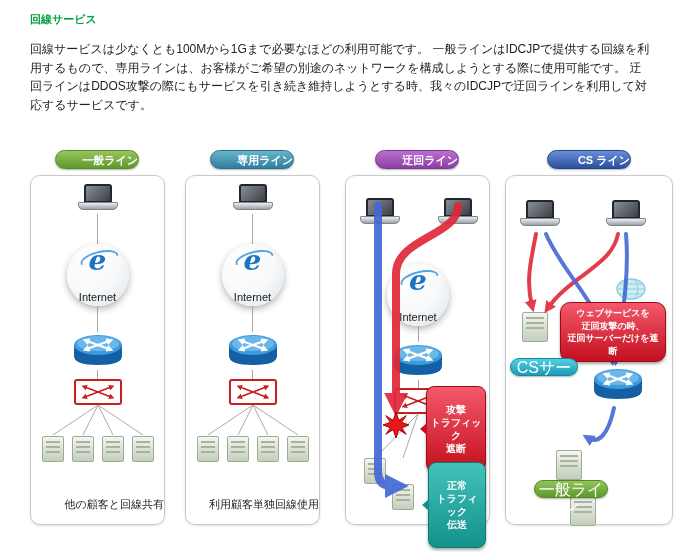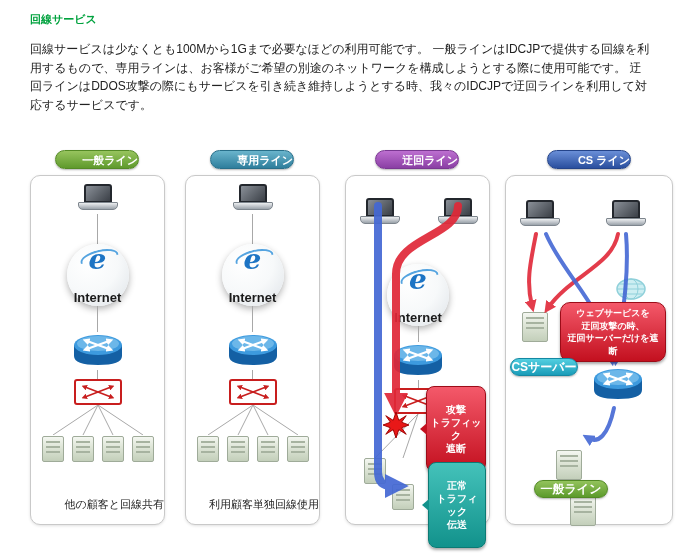--- a/index.html
+++ b/index.html
@@ -38,21 +38,21 @@
 
   .inet{width:62px;height:62px;border-radius:50%;
         background:radial-gradient(circle at 35% 30%,#ffffff 0%,#f7f9fa 50%,#dde2e7 100%);
         box-shadow:0 3px 7px rgba(0,0,0,.30);
         display:flex;flex-direction:column;align-items:center;justify-content:center}
   .inet .e{position:relative;font-family:"DejaVu Serif",serif;font-style:italic;font-weight:bold;
            font-size:28px;line-height:28px;color:#1d74c4}
   .inet .e::after{content:"";position:absolute;left:-9px;top:4px;width:35px;height:13px;
                   border:2.5px solid #55a4e0;border-radius:50%;transform:rotate(-14deg);
                   clip-path:inset(0 0 45% 0)}
-  .inet .label{font-size:13px;font-weight:bold;color:#1a1a1a;margin-top:16px}
+  .inet .label{font-size:11px;font-weight:normal;color:#1a1a1a;margin-top:16px}
 
   .server{width:22px;height:26px;border-radius:2px;position:relative;border:1px solid #9fab99;
           background:linear-gradient(180deg,#f4f7f1 0%,#dfe6d8 40%,#c3cfba 100%)}
   .server::before{content:"";position:absolute;left:3px;right:3px;top:4px;height:2px;background:#a7b3a0;
                   box-shadow:0 5px 0 #a7b3a0,0 10px 0 #a7b3a0}
   .server.lg{width:26px;height:30px}
   .servers{display:flex;gap:8px;margin-top:1px}
 
   .bubble{position:absolute;border-radius:8px;color:#fff;font-weight:bold;text-align:center;
           padding:16px 3px;line-height:1.3;font-size:10px;box-shadow:0 2px 3px rgba(0,0,0,.35)}
@@ -61,22 +61,22 @@
   .bubble .tail{position:absolute;left:-7px;top:50%;margin-top:-6px;width:0;height:0;
                 border-top:6px solid transparent;border-bottom:6px solid transparent;
                 border-right:7px solid #c3101f}
   .bubble.teal .tail{border-right-color:#12928c}
 
   .note{position:absolute;border-radius:10px;color:#fff;font-weight:bold;text-align:center;
         padding:4px 3px;line-height:1.4;font-size:9px;
         background:linear-gradient(#f4596a,#c3101f);border:1px solid #9c0c18;
         box-shadow:0 2px 3px rgba(0,0,0,.35)}
 
-  .pill{position:absolute;height:18px;line-height:17px;border-radius:9px;color:#fff;font-size:12px;
-        font-weight:bold;text-align:center;box-shadow:0 1px 2px rgba(0,0,0,.3)}
+  .pill{position:absolute;height:18px;line-height:17px;border-radius:9px;color:#fff;font-size:16px;
+        font-weight:normal;text-align:center;box-shadow:0 1px 2px rgba(0,0,0,.3)}
   .pill.teal{background:linear-gradient(#53cfe0,#1a9cb8);border:1px solid #1488a2}
   .pill.green{background:linear-gradient(#93c35c,#5c9a2b);border:1px solid #528a24}
 
   svg.icon{display:block}
 </style>
 </head>
 <body>
 
 <svg width="0" height="0" style="position:absolute" aria-hidden="true">
   <defs>

